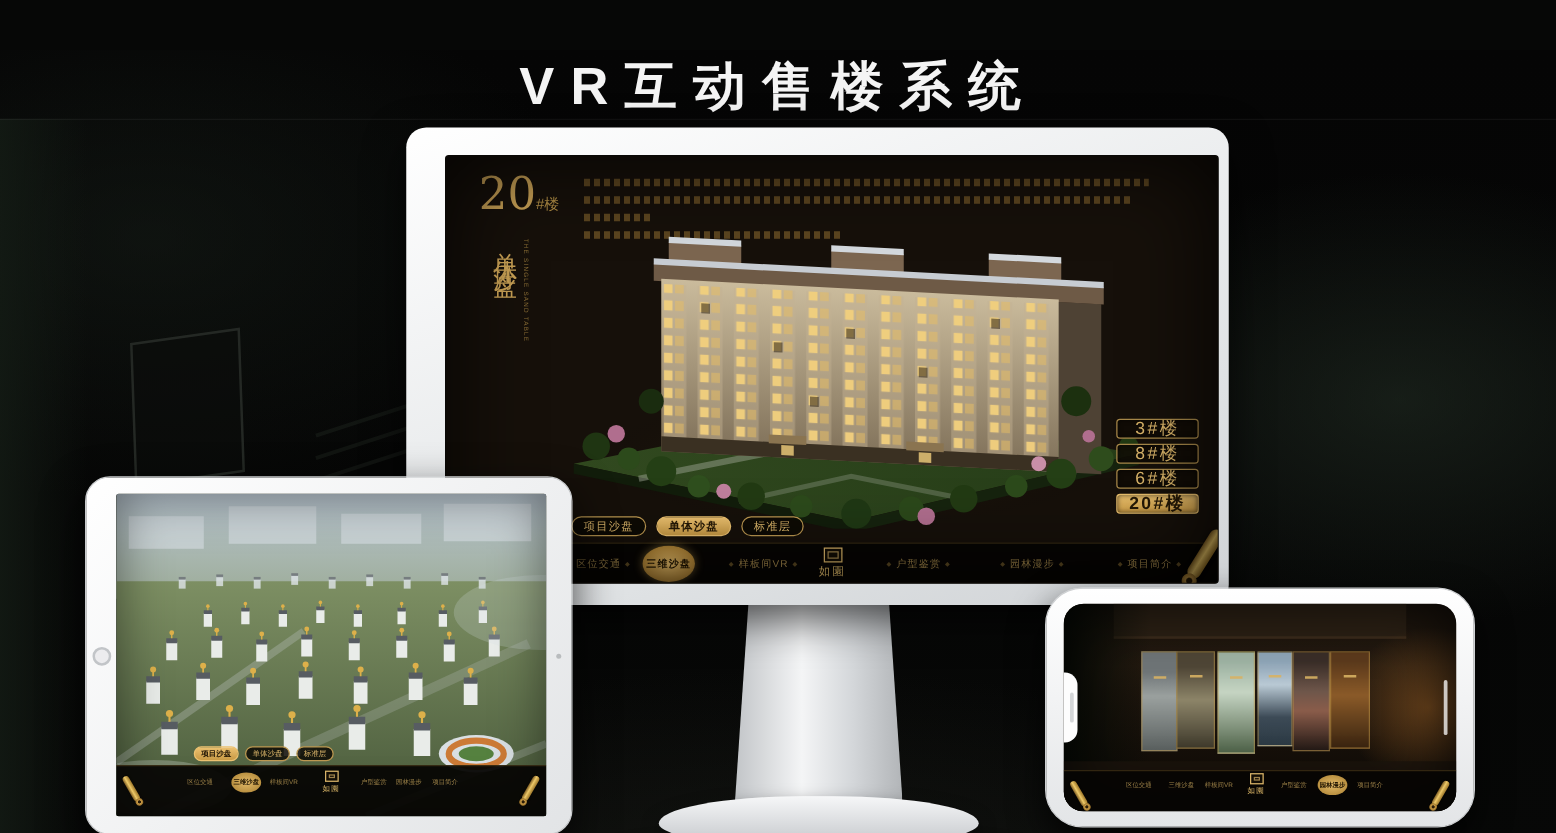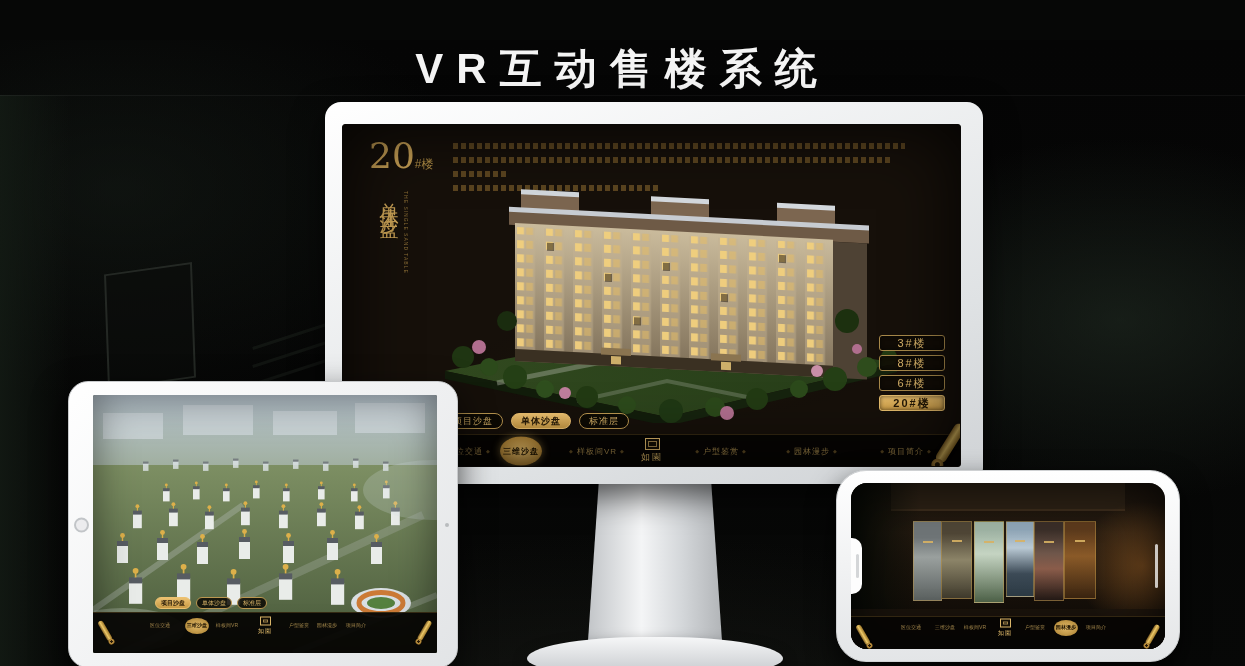--- a/index.html
+++ b/index.html
@@ -22,21 +22,21 @@
   
   .title{position:absolute;left:0;right:0;top:1px;text-align:center;color:#f4f4f4;
          font-size:42px;font-weight:bold;letter-spacing:13px;}
   .footnote{position:absolute;left:668px;top:642px;color:#d4d6d2;font-size:13px;letter-spacing:2.6px;}
   
   .shadow{position:absolute;background:radial-gradient(ellipse at center,rgba(0,0,0,.6),transparent 70%);filter:blur(4px);}
   
   .monitor-body{position:absolute;left:325px;top:62px;width:658px;height:382px;border-radius:16px;
                 background:linear-gradient(160deg,#ffffff,#dfe2e4 70%,#cfd2d5);
                 box-shadow:0 12px 32px rgba(0,0,0,.65);z-index:2;}
-  .monitor-screen{position:absolute;left:342px;top:84px;width:617px;height:341px;border-radius:3px;
+  .monitor-screen{position:absolute;left:356px;top:84px;width:617px;height:341px;border-radius:3px;
                   background:#16100a;overflow:hidden;z-index:2;border:1px solid #0a0806;}
   .monitor-screen::after{content:"";position:absolute;inset:0;box-shadow:inset 0 0 70px rgba(0,0,0,.85);pointer-events:none;}
   .stand-neck{position:absolute;left:588px;top:443px;width:134px;height:158px;z-index:1;
               background:linear-gradient(90deg,#c2c5c8,#f4f5f6 40%,#d4d7da 70%,#b2b5b8);
               clip-path:polygon(8% 0,92% 0,100% 100%,0 100%);}
   .stand-base{position:absolute;left:527px;top:597px;width:256px;height:40px;z-index:1;
               border-radius:50%/60% 60% 50% 50%;
               background:linear-gradient(#f6f7f8,#c3c6ca);box-shadow:0 6px 14px rgba(0,0,0,.5);}
   
   .headline{position:absolute;left:26px;top:10px;color:#c9a155;}
@@ -45,21 +45,21 @@
   .v-title{position:absolute;left:34px;top:62px;writing-mode:vertical-rl;font-family:"DejaVu Serif",serif;
            font-size:19px;letter-spacing:6px;color:#c9a155;}
   .v-sub{position:absolute;left:60px;top:66px;writing-mode:vertical-rl;font-size:5px;letter-spacing:1px;
          color:#8a6d35;text-transform:uppercase;}
   .desc{position:absolute;left:110px;top:18px;width:452px;opacity:.85;}
   .desc .dl{height:6px;margin-bottom:8px;
             background:repeating-linear-gradient(90deg,rgba(185,140,60,.5) 0 5px,transparent 5px 8px);}
   .bld-svg{position:absolute;left:84px;top:46px;width:490px;height:252px;}
   .floor-col{position:absolute;left:536px;top:210px;width:66px;display:flex;flex-direction:column;gap:4px;}
   .floor-btn{height:14px;display:flex;align-items:center;justify-content:center;border:1px solid #a8894a;
-             border-radius:3px;color:#d9b469;font-size:11px;letter-spacing:2px;background:rgba(16,12,6,.85);
+             border-radius:3px;color:#d9b469;font-size:14px;letter-spacing:2px;background:rgba(16,12,6,.85);
              box-shadow:inset 0 0 4px rgba(0,0,0,.6);cursor:pointer;}
   .floor-btn.active{background:linear-gradient(#e6bd6c,#cf9f47);color:#241806;font-weight:bold;border-color:#e6bd6c;}
   .pills{position:absolute;left:100px;top:288px;display:flex;gap:8px;}
   .pill{display:inline-flex;align-items:center;height:14px;padding:0 9px;border:1px solid #bb9750;border-radius:8px;
         color:#d9b469;font-size:9px;letter-spacing:1px;background:rgba(12,9,4,.85);cursor:pointer;}
   .pill.active{background:linear-gradient(#ecc170,#c89a45);color:#241806;border-color:#ecc170;font-weight:bold;}
   .navbar{position:absolute;left:0;bottom:0;width:100%;background:rgba(6,5,3,.95);
           border-top:1px solid rgba(180,140,60,.25);}
   .m-navbar{height:31px;}
   .m-nav-item{position:absolute;top:50%;transform:translate(-50%,-50%);white-space:nowrap;color:#9c8148;

